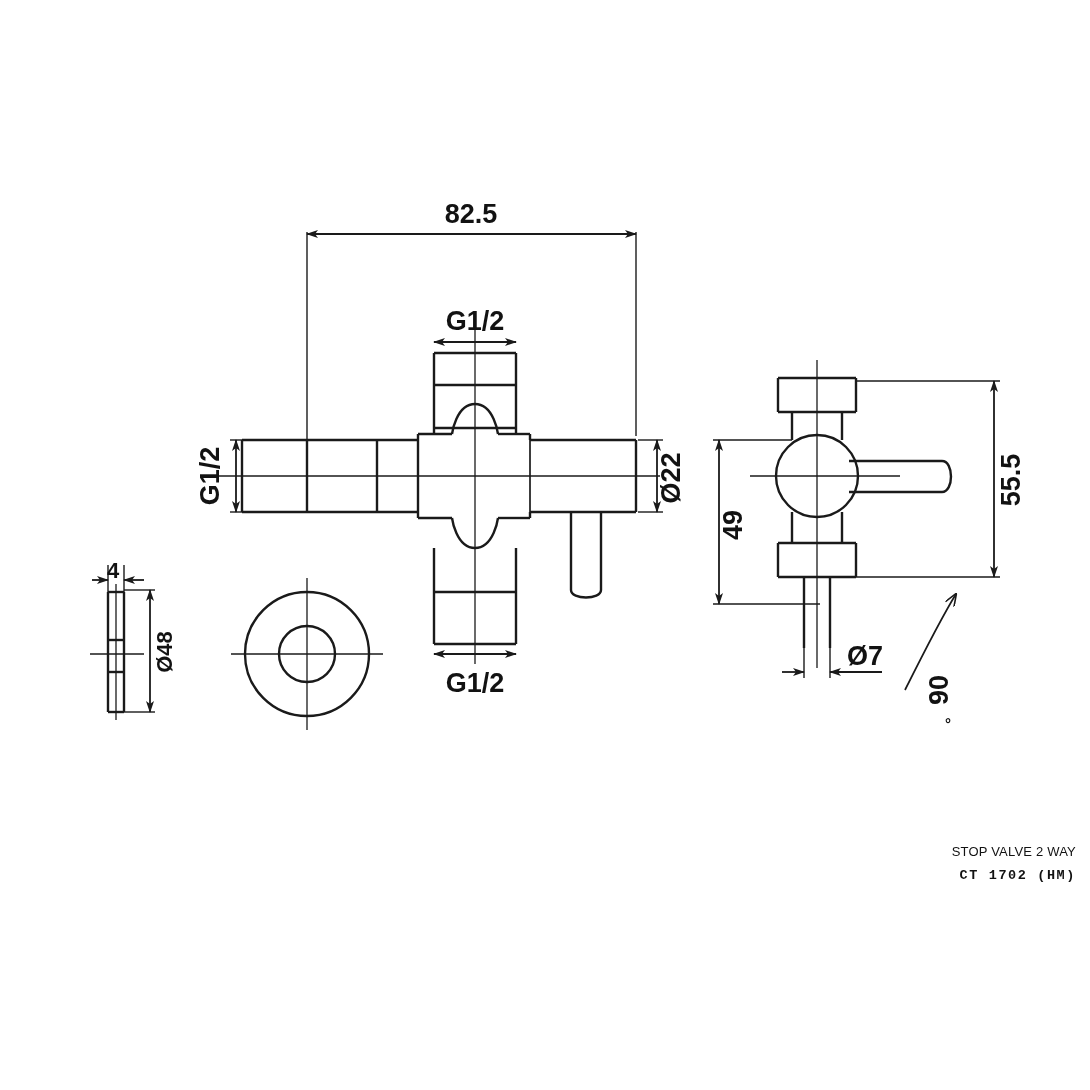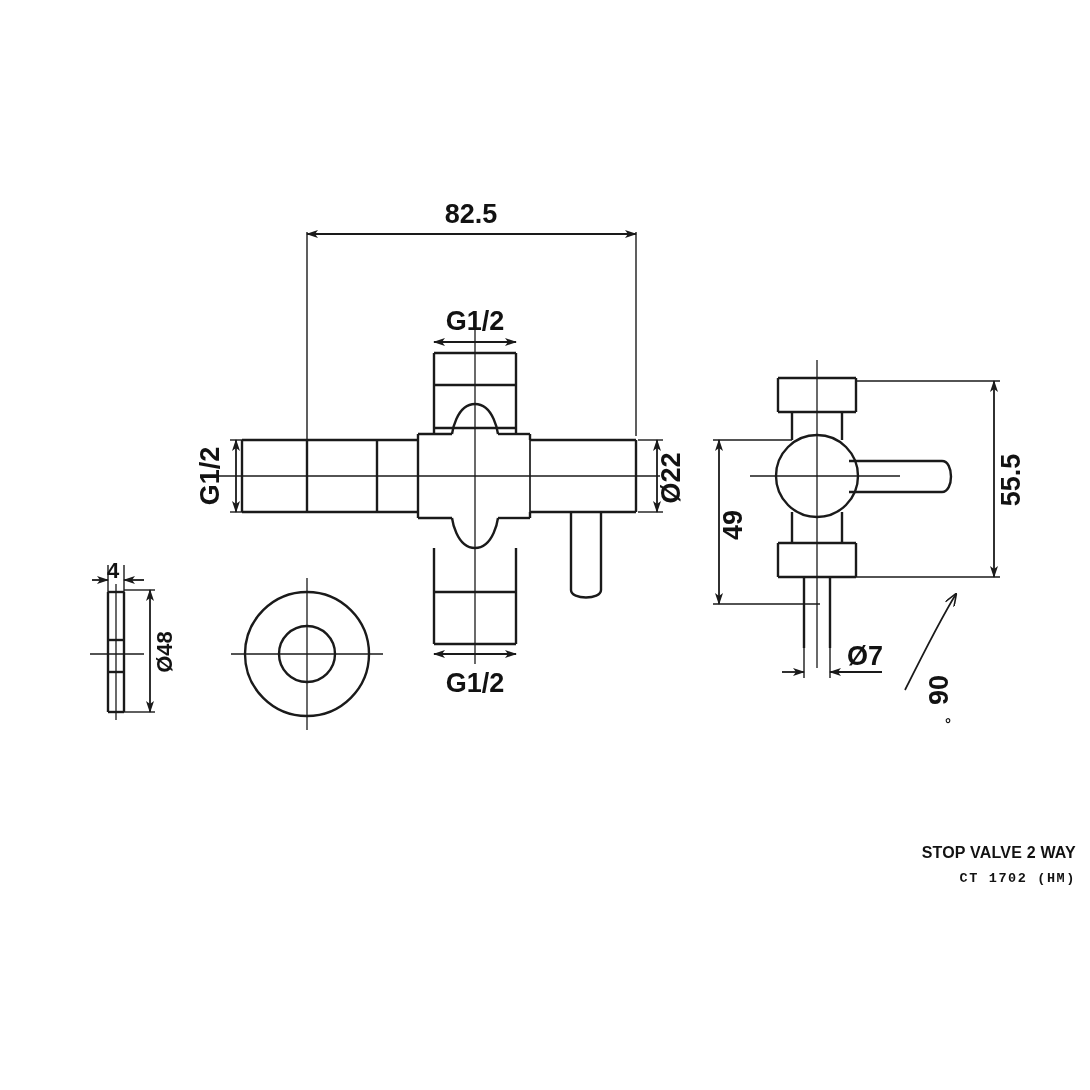--- a/index.html
+++ b/index.html
@@ -24,22 +24,22 @@
     height: 1090px;
   }
   .title-block {
     position: absolute;
     right: 34px;
     top: 845px;
     text-align: right;
     color: #121212;
   }
   .title-line1 {
-    font-size: 16px;
-    font-weight: bold;
+    font-size: 13px;
+    font-weight: normal;
     letter-spacing: 0.2px;
     line-height: 1.0;
     white-space: nowrap;
   }
   .title-line2 {
     font-size: 13.5px;
     font-weight: bold;
     letter-spacing: 1.6px;
     line-height: 1.0;
     margin-top: 11px;

